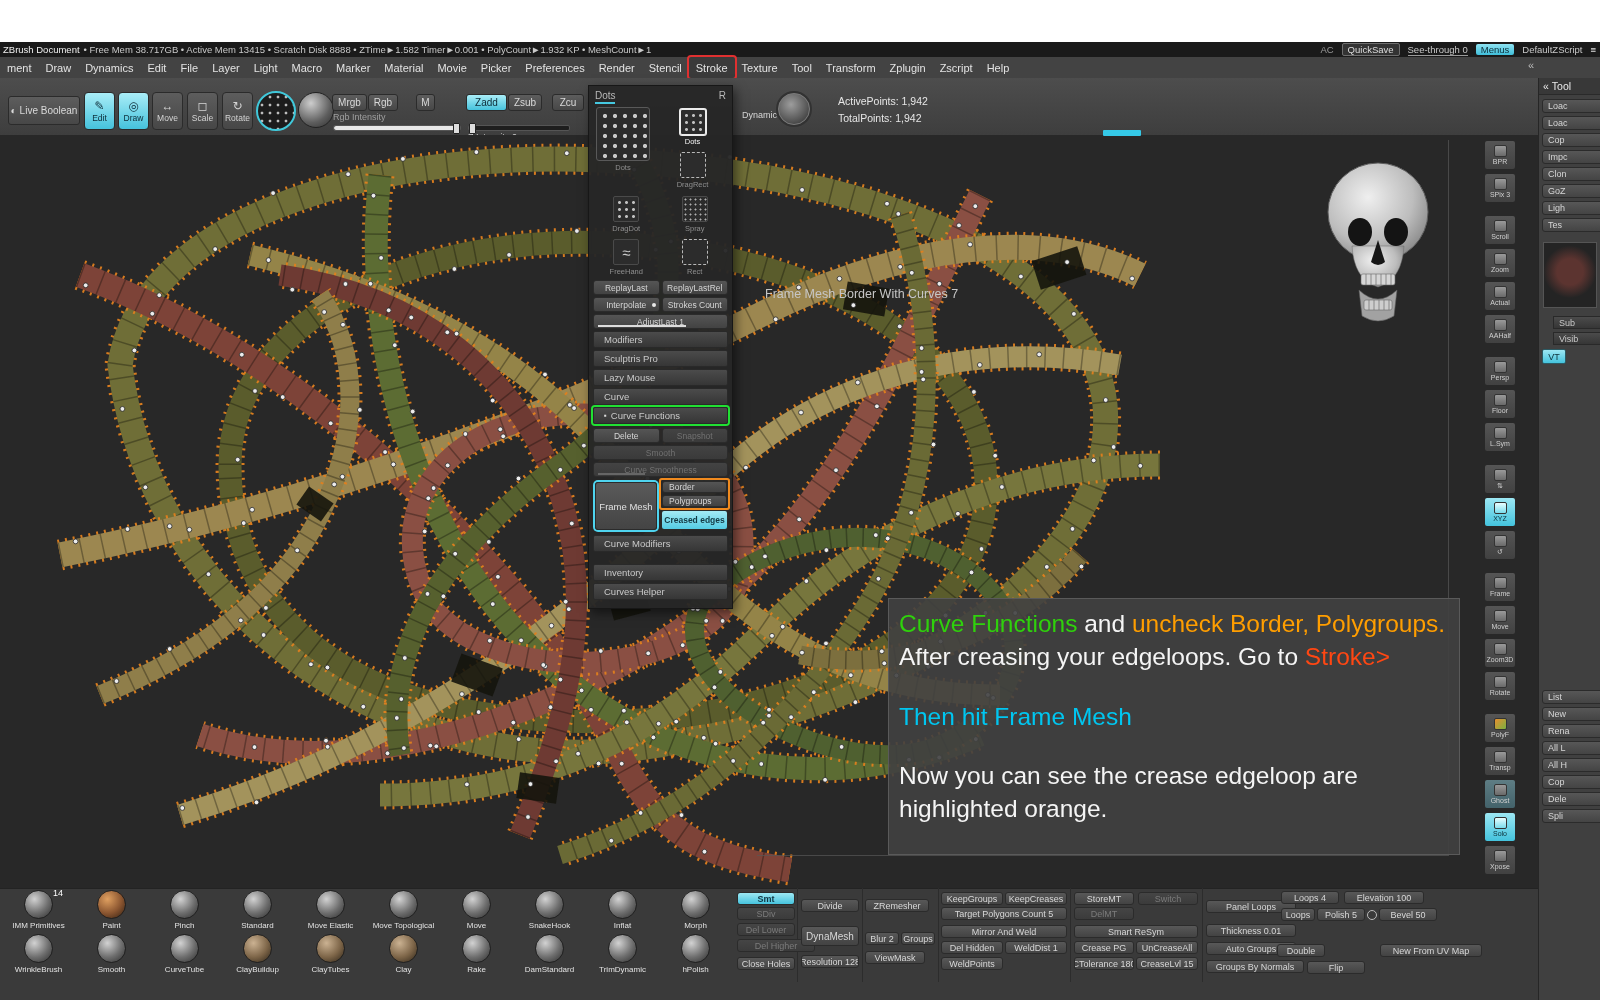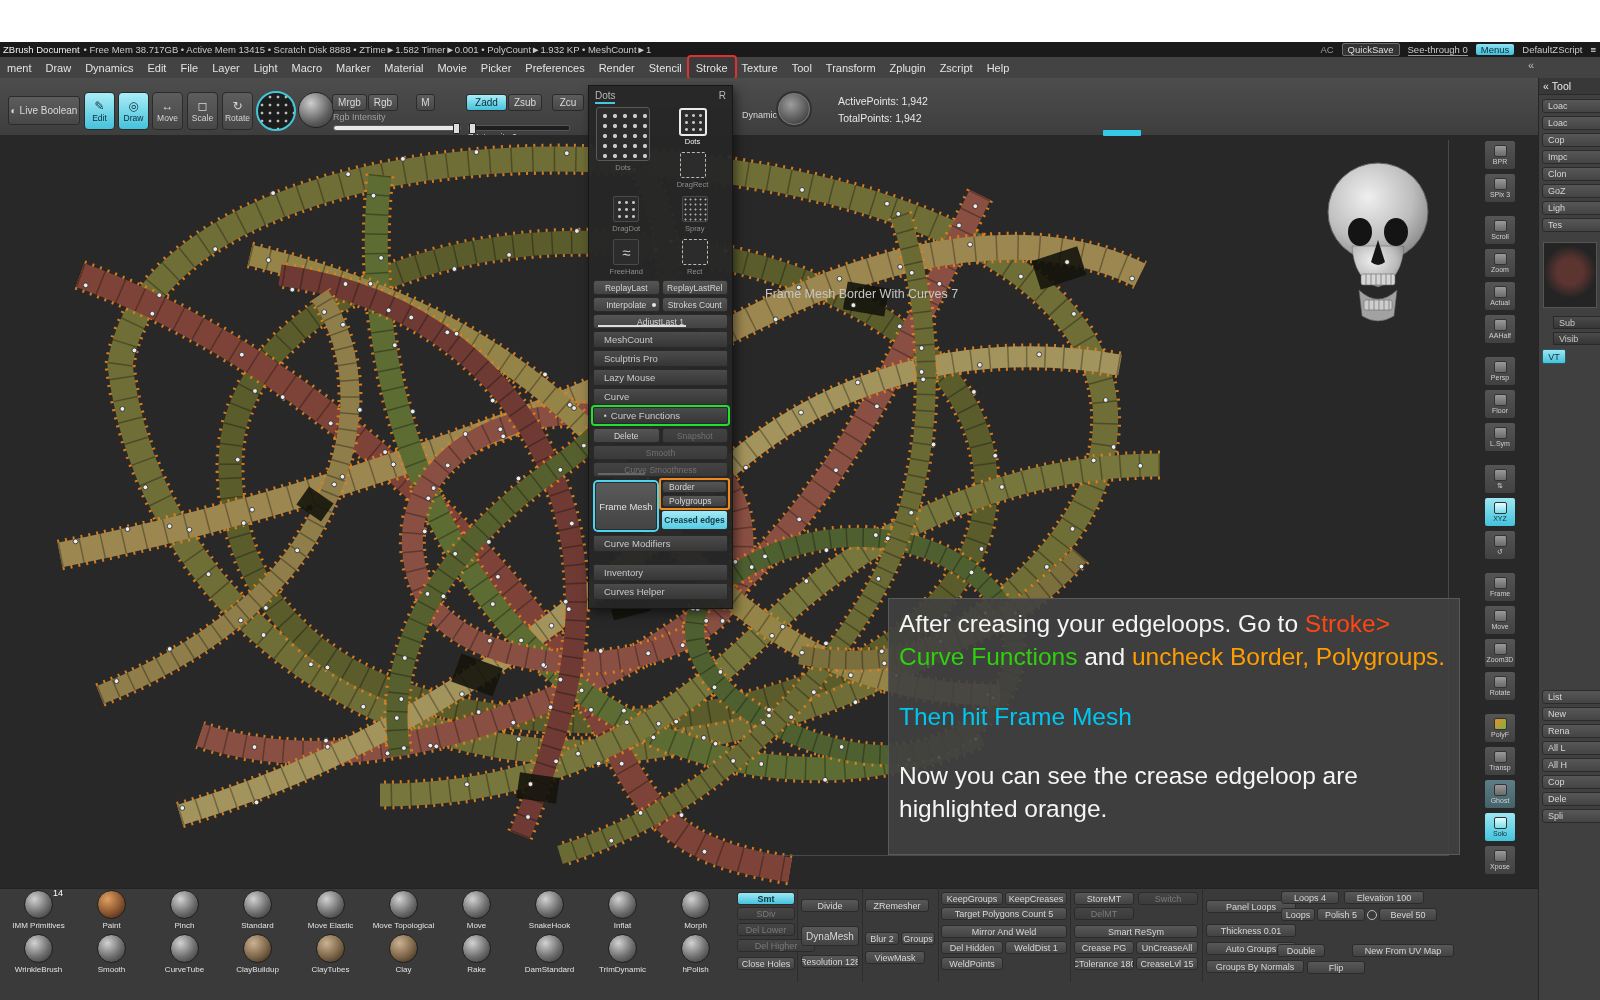--- a/index.html
+++ b/index.html
@@ -562,24 +562,24 @@
     </svg>
   </div>
 
   <div class="cyan-bar"></div>
   <div class="doc-vline"></div>
   <div class="doc-hline"></div>
   <div class="tooltip">Frame Mesh Border With Curves  7</div>
 
   <div class="annotation">
     <p>
-      <span class="t-white">After creasing your edgeloops. Go to </span><span class="t-red">Stroke&gt;</span>
+      <span class="t-green">Curve Functions</span><span class="t-white"> and </span><span class="t-orange">uncheck Border, Polygroups.</span>
     </p>
     <p>
-      <span class="t-green">Curve Functions</span><span class="t-white"> and </span><span class="t-orange">uncheck Border, Polygroups.</span>
+      <span class="t-white">After creasing your edgeloops. Go to </span><span class="t-red">Stroke&gt;</span>
     </p>
     <p class="gap t-cyan">Then hit Frame Mesh</p>
     <p class="gap">Now you can see the crease edgeloop are</p>
     <p>highlighted orange.</p>
   </div>
 
   <div class="dropdown">
     <div class="dd-header">
       <span>Dots</span>
       <span>R</span>
@@ -635,21 +635,21 @@
           <span class="tog"></span>
         </div>
       <div class="dd-btn">Strokes Count</div>
     </div>
     <div class="dd-row">
       <div class="dd-btn dd-slider">
           <span>AdjustLast 1</span>
           <span class="sl" style="width:66%;"></span>
         </div>
     </div>
-    <div class="dd-sect">MeshCount</div>
+    <div class="dd-sect">Modifiers</div>
     <div class="dd-sect">Sculptris Pro</div>
     <div class="dd-sect">Lazy Mouse</div>
     <div class="dd-sect">Curve</div>
     <div class="dd-sect green-box">Curve Functions</div>
     <div class="dd-row" style="margin-top:4px;">
       <div class="dd-btn">Delete</div>
       <div class="dd-btn dim">Snapshot</div>
     </div>
     <div class="dd-row">
       <div class="dd-btn dim">Smooth</div>
@@ -1018,16 +1018,16 @@
   <div class="pb" style="left:1206px;top:942px;width:90px;">Auto Groups</div>
   <div class="pb" style="left:1206px;top:960px;width:98px;">Groups By Normals</div>
 
   <div class="pb" style="left:1281px;top:891px;width:58px;">Loops 4</div>
   <div class="pb" style="left:1344px;top:891px;width:80px;">Elevation 100</div>
   <div class="pb" style="left:1281px;top:908px;width:34px;">Loops</div>
   <div class="pb" style="left:1317px;top:908px;width:48px;">Polish 5</div>
   <div class="pb-ring"></div>
   <div class="pb" style="left:1379px;top:908px;width:58px;">Bevel 50</div>
   <div class="pb" style="left:1277px;top:944px;width:48px;">Double</div>
-  <div class="pb" style="left:1352px;top:944px;width:102px;">New From UV Map</div>
+  <div class="pb" style="left:1380px;top:944px;width:102px;">New From UV Map</div>
   <div class="pb" style="left:1307px;top:961px;width:58px;">Flip</div>
 
 </div>
 
 </body></html>

